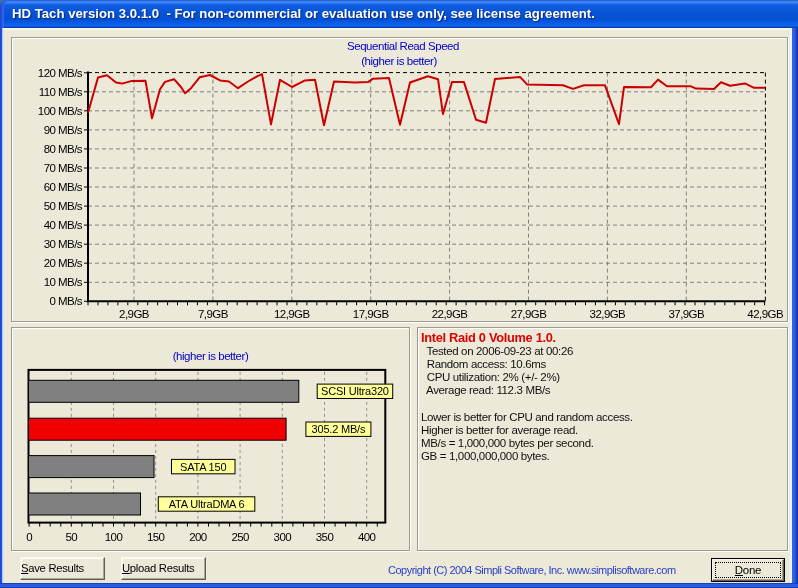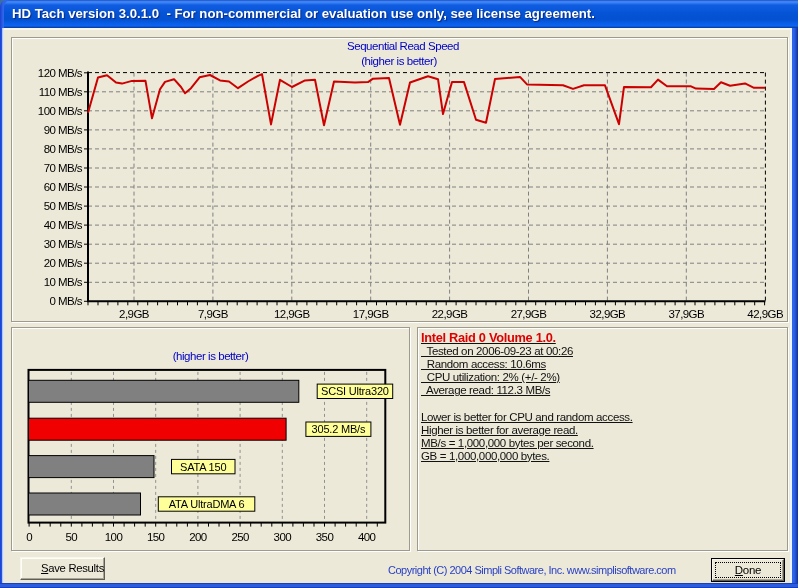--- a/index.html
+++ b/index.html
@@ -27,26 +27,26 @@
 .gb { stroke:#000; stroke-width:1; stroke-dasharray:4 3; }
 .ax { stroke:#000; stroke-width:1; }
 .ax2 { stroke:#000; stroke-width:2; }
 .rl { stroke:#cc0000; stroke-width:2; fill:none; stroke-linejoin:round; }
 .al { font-size:11.5px; letter-spacing:-0.55px; fill:#000; }
 .bl { font-size:11.5px; letter-spacing:-0.6px; fill:#000; }
 .yl { font-size:11px; letter-spacing:-0.2px; fill:#000; }
 .ctitle { position:absolute; width:100%; text-align:center; color:#0000c8;
   font-size:11.5px; letter-spacing:-0.45px; }
 #info { position:absolute; left:421px; top:331px; width:360px;
-  font-size:11.5px; letter-spacing:-0.35px; color:#111; line-height:13.1px; white-space:pre;text-decoration:underline; }
+  font-size:11.5px; letter-spacing:-0.35px; color:#111; line-height:13.1px; white-space:pre; }
 #info b.red { color:#dd0000; font-size:12.8px; letter-spacing:-0.3px; }
 .btn { position:absolute; height:23px; background:#ece9d8;
   border:1px solid; border-color:#f8f6ee #5f5d55 #5f5d55 #f8f6ee;
   box-shadow:inset -1px -1px 0 #a8a593, inset 1px 1px 0 #fffef6;
-  font-size:11.3px; letter-spacing:-0.3px; text-align:right; line-height:21px; color:#000; white-space:nowrap; }
+  font-size:11.3px; letter-spacing:-0.3px; text-align:left; line-height:21px; color:#000; white-space:nowrap; }
 #done { position:absolute; left:711px; top:558px; width:74px; height:24px;
   background:#ece9d8; border:1px solid #000;padding-left:16px; }
 #done .in { position:absolute; left:0; top:0; right:0; bottom:0;
   border:1px solid; border-color:#f8f6ee #5f5d55 #5f5d55 #f8f6ee;
   box-shadow:inset -1px -1px 0 #a8a593; }
 #done .foc { position:absolute; left:3px; top:3px; right:3px; bottom:3px;
   border:1px dotted #000; text-align:center; font-size:11.5px; letter-spacing:-0.3px; line-height:15px; }
 u { text-decoration:underline; }
 #copy { position:absolute; left:388px; top:564px; color:#2a41c8;
   font-size:11px; letter-spacing:-0.5px; }
@@ -265,18 +265,19 @@
   Tested on 2006-09-23 at 00:26
   Random access: 10.6ms
   CPU utilization: 2% (+/- 2%)
   Average read: 112.3 MB/s
 
 Lower is better for CPU and random access.
 Higher is better for average read.
 MB/s = 1,000,000 bytes per second.
 GB = 1,000,000,000 bytes.</div>
  <div class="btn" style="left:20px;top:557px;width:85px;"><u>S</u>ave Results</div>
+ <div class="btn" style="left:121px;top:557px;width:85px;"><u>U</u>pload Results</div>
  <div class="btn" style="left:233px;top:557px;width:114px;letter-spacing:-0.75px;margin-top:36px;"><u>C</u>ompare Another Drive</div>
  <div id="copy">Copyright (C) 2004 Simpli Software, Inc. www.simplisoftware.com</div>
  <div id="done">
       <div class="in"></div>
       <div class="foc"><u>D</u>one</div>
     </div>
 </div>
 </body></html>

